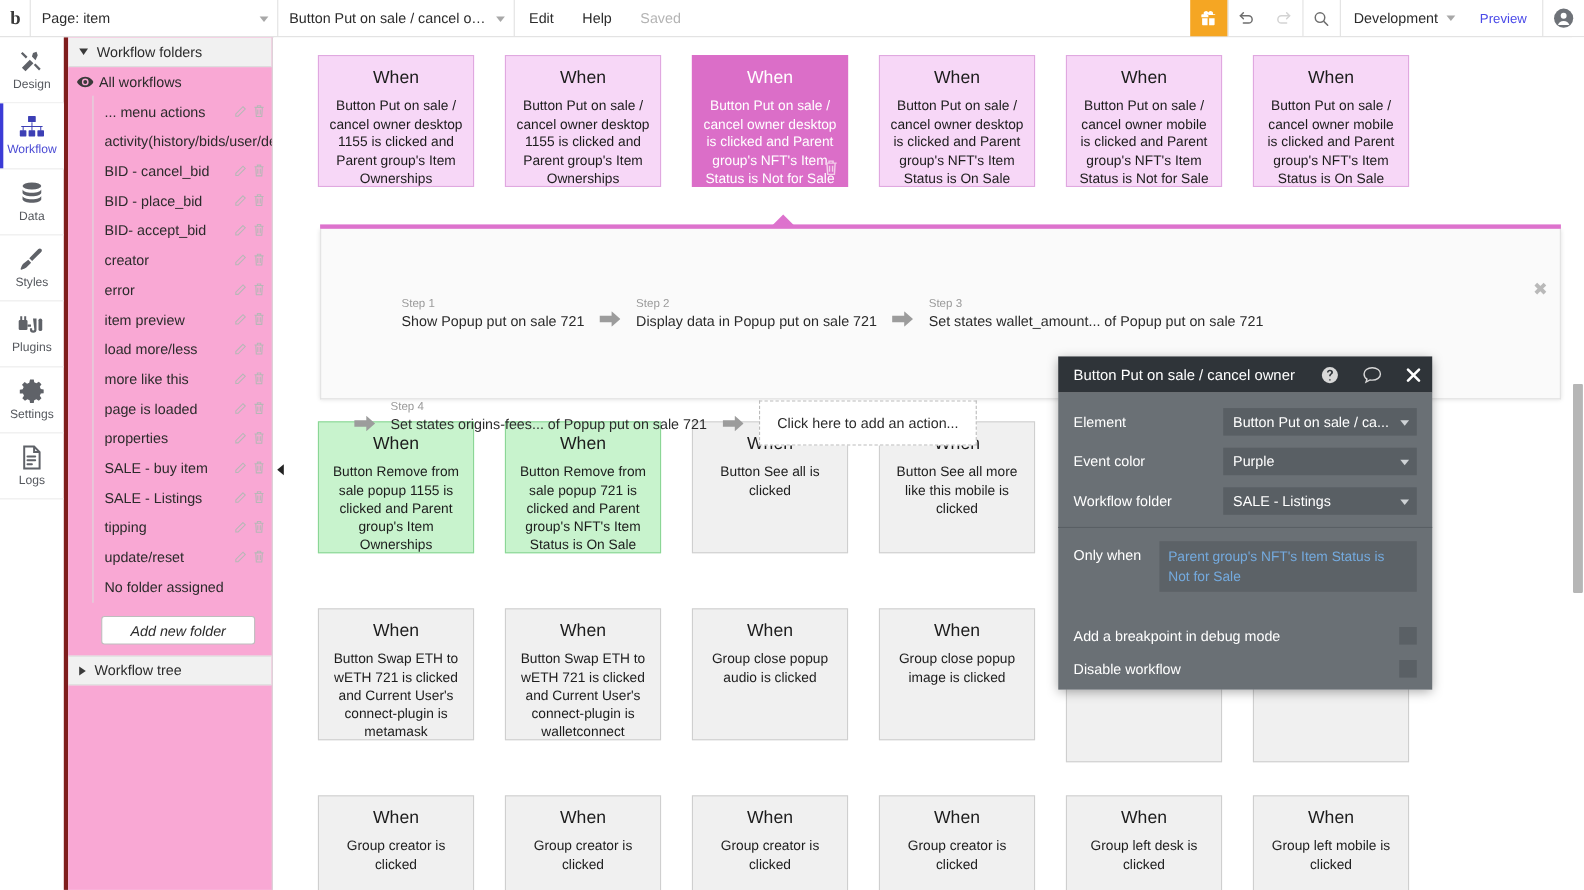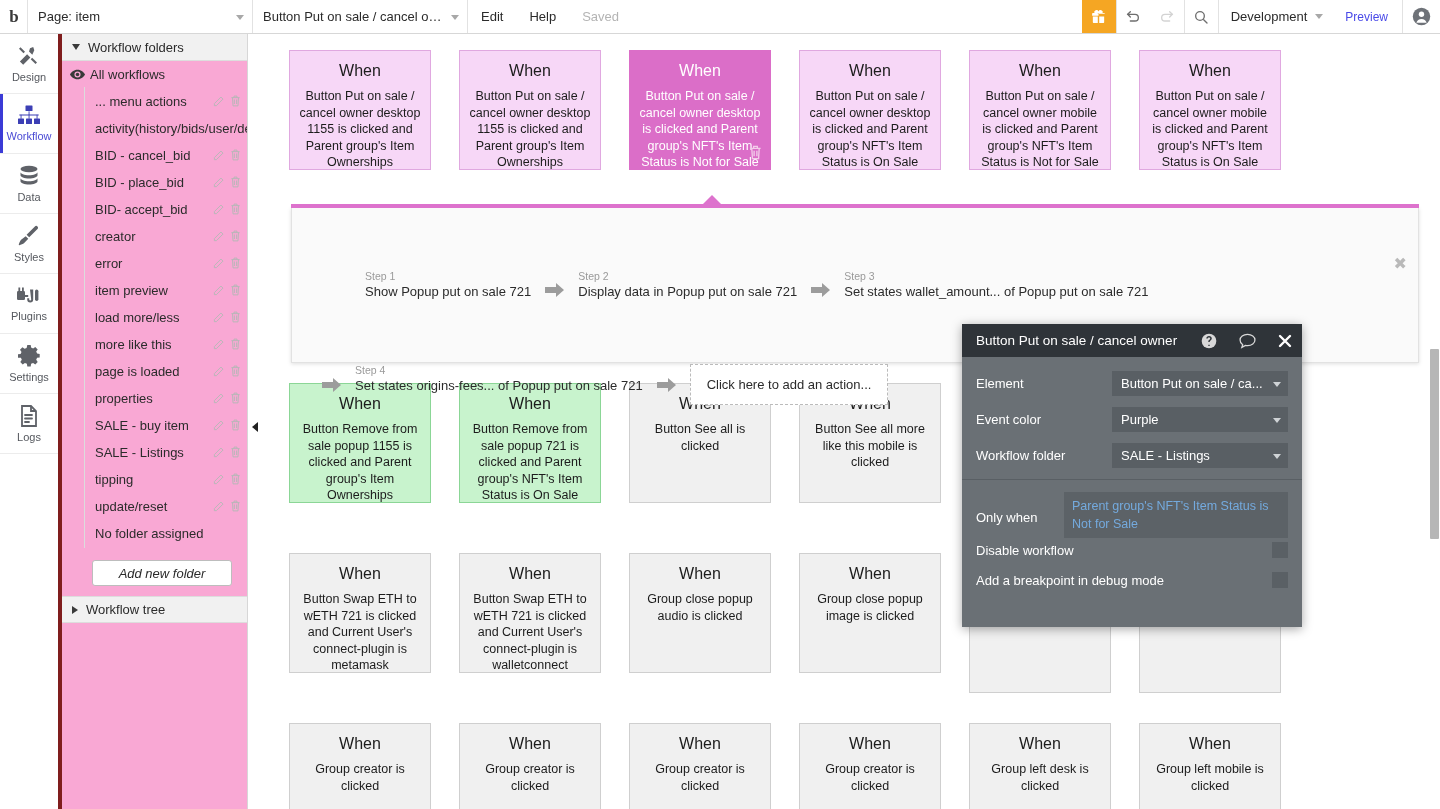--- a/index.html
+++ b/index.html
@@ -196,21 +196,21 @@
   .fselect {
     flex: 1; height: 25px; background: #595f64; display: flex; align-items: center;
     padding: 0 22px 0 9px; color: #fff; font-size: 13px; position: relative; cursor: pointer;
     white-space: nowrap; overflow: hidden;
   }
   .fselect .c {
     position: absolute; right: 7px; top: 50%; margin-top: -2px; width: 0; height: 0;
     border-left: 4px solid transparent; border-right: 4px solid transparent; border-top: 5px solid #cfd3d6;
   }
   .dlg-divider { height: 1px; background: #595f64; margin: 3px -14px 12px; }
-  .onlywhen-row { display: flex; align-items: center; margin-bottom: 4px; gap: 10px; }
+  .onlywhen-row { display: flex; align-items: flex-start; margin-bottom: 32px; }
   .onlywhen-row .flabel { width: 78px; font-size: 13px; color: #fff; padding-top: 5px; }
   .expr {
     flex: 1; background: #5c6267; color: #74aade; font-size: 12.5px; line-height: 18px;
     padding: 5px 8px; cursor: pointer;
   }
   .chkrow { display: flex; align-items: center; margin-bottom: 14px; }
   .chkrow .ctext { flex: 1; font-size: 13px; color: #fff; }
   .chkbox { width: 16px; height: 16px; background: #5a6065; cursor: pointer; }
 
   
@@ -799,25 +799,25 @@
       </div>
 
       <div class="dlg-divider"></div>
 
       <div class="onlywhen-row">
         <span class="flabel">Only when</span>
         <div class="expr">Parent group's NFT's Item Status is Not for Sale</div>
       </div>
 
       <div class="chkrow">
+        <span class="ctext">Add a breakpoint in debug mode</span>
+        <span class="chkbox"></span>
+      </div>
+      <div class="chkrow">
         <span class="ctext">Disable workflow</span>
-        <span class="chkbox"></span>
-      </div>
-      <div class="chkrow">
-        <span class="ctext">Add a breakpoint in debug mode</span>
         <span class="chkbox"></span>
       </div>
     </div>
   </div>
 
   <div class="vscroll-track">
     <div class="vscroll-thumb"></div>
   </div>
 
 </div>

